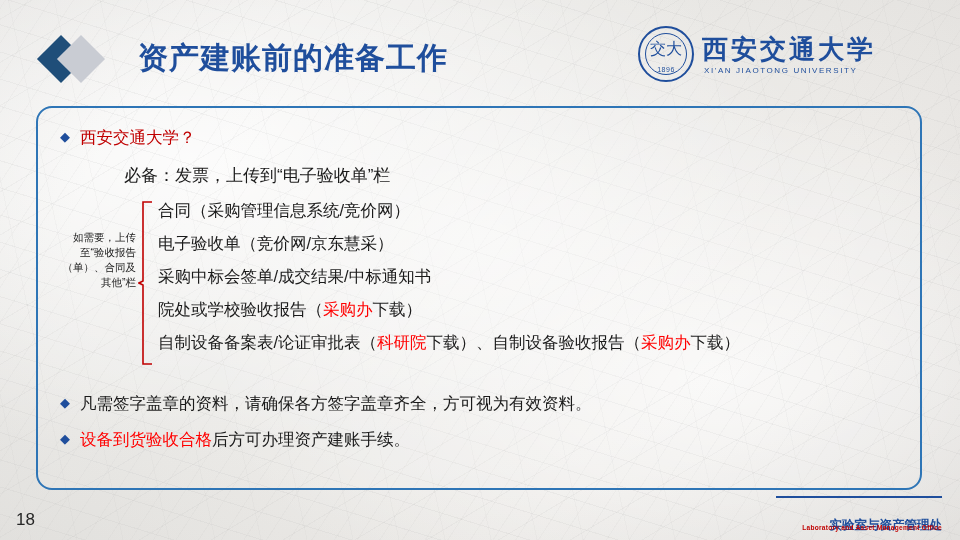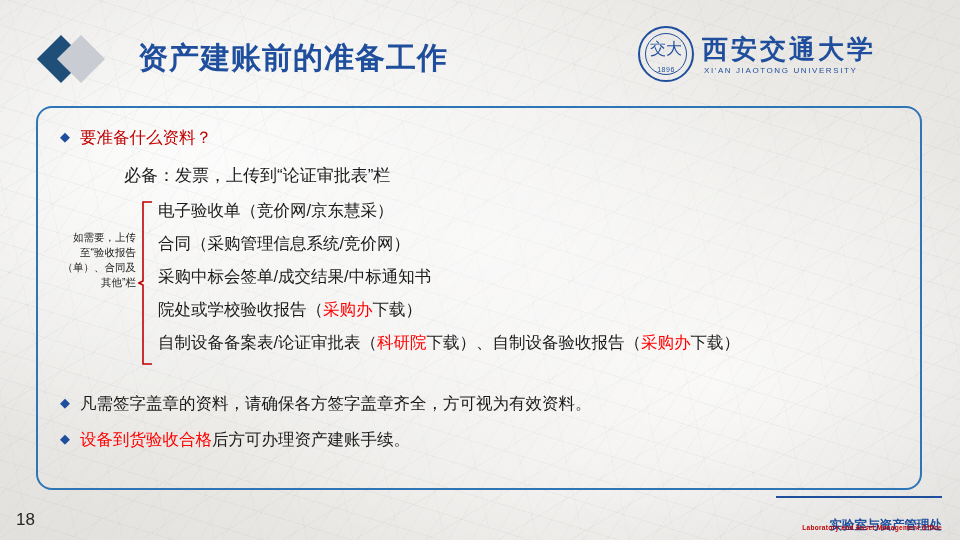--- a/index.html
+++ b/index.html
@@ -295,34 +295,34 @@
       </div>
       <div class="univ-name-cn">西安交通大学</div>
       <div class="univ-name-en">XI'AN JIAOTONG UNIVERSITY</div>
     </div>
   </div>
 
   <div class="content-box">
 
     <div class="bullet-row" id="bullet1">
       <span class="dia">◆</span>
-      <span class="b-text">要准备什么资料？</span>
-    </div>
-
-    <div class="must-line">必备：发票，上传到“论证审批表”栏</div>
+      <span class="b-text">西安交通大学？</span>
+    </div>
+
+    <div class="must-line">必备：发票，上传到“电子验收单”栏</div>
 
     <div class="brace-label">如需要，上传至“验收报告（单）、合同及其他”栏</div>
 
     <svg class="brace" viewBox="0 0 16 166" preserveAspectRatio="none">
       <path d="M14 2 L5 2 L5 81 L1 83 L5 85 L5 164 L14 164" fill="none" stroke="#c00000" stroke-width="1.6"></path>
     </svg>
 
     <div class="opt-list">
+      <div class="opt-item"><span>合同（采购管理信息系统/竞价网）</span></div>
       <div class="opt-item"><span>电子验收单（竞价网/京东慧采）</span></div>
-      <div class="opt-item"><span>合同（采购管理信息系统/竞价网）</span></div>
       <div class="opt-item"><span>采购中标会签单/成交结果/中标通知书</span></div>
       <div class="opt-item"><span>院处或学校验收报告（</span><span class="red">采购办</span><span>下载）</span></div>
       <div class="opt-item"><span>自制设备备案表/论证审批表（</span><span class="red">科研院</span><span>下载）、自制设备验收报告（</span><span class="red">采购办</span><span>下载）</span></div>
     </div>
 
     <div class="bullet-row" id="bullet2">
       <span class="dia">◆</span>
       <span class="b-text dark">凡需签字盖章的资料，请确保各方签字盖章齐全，方可视为有效资料。</span>
     </div>
 

